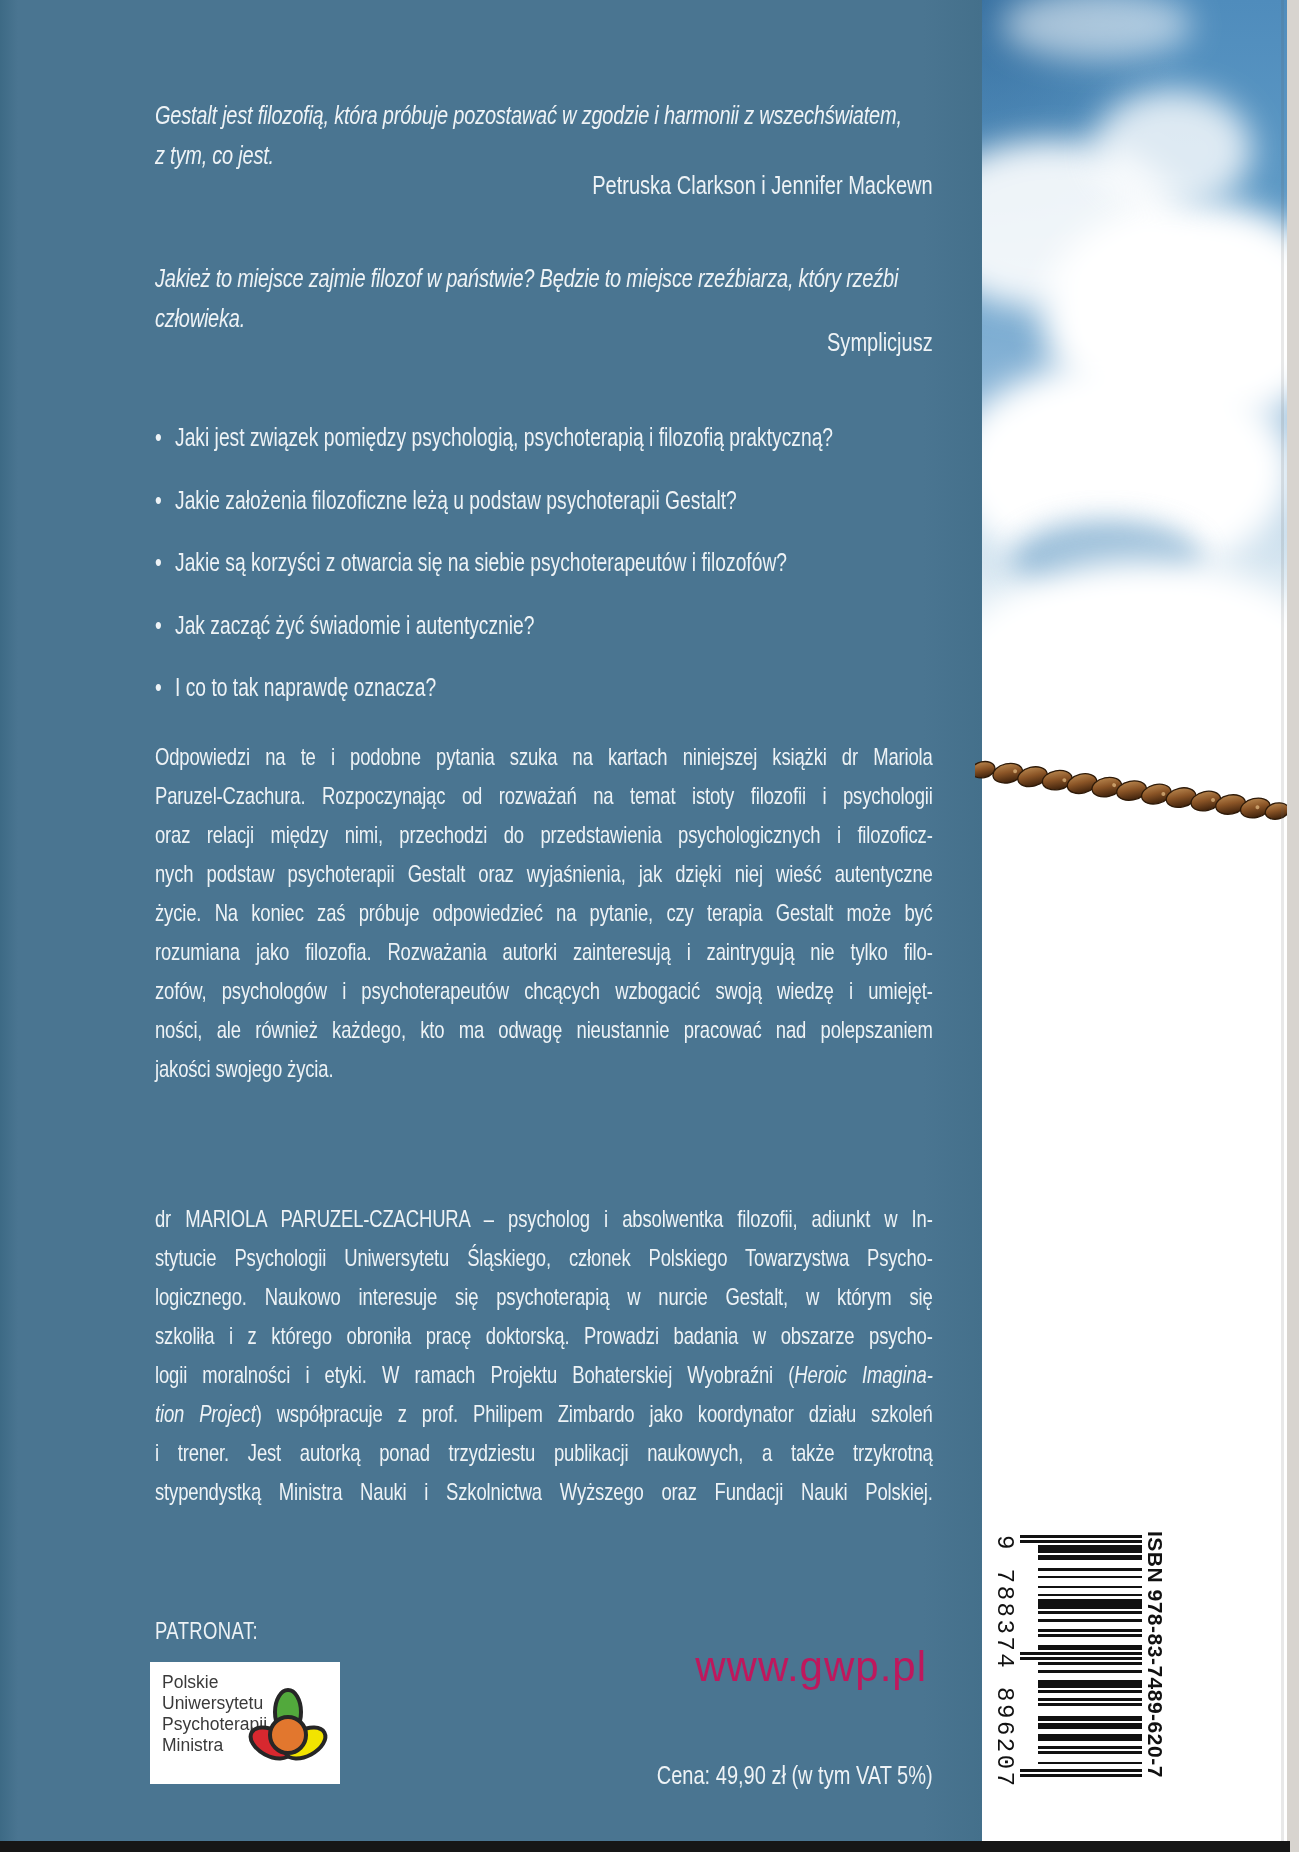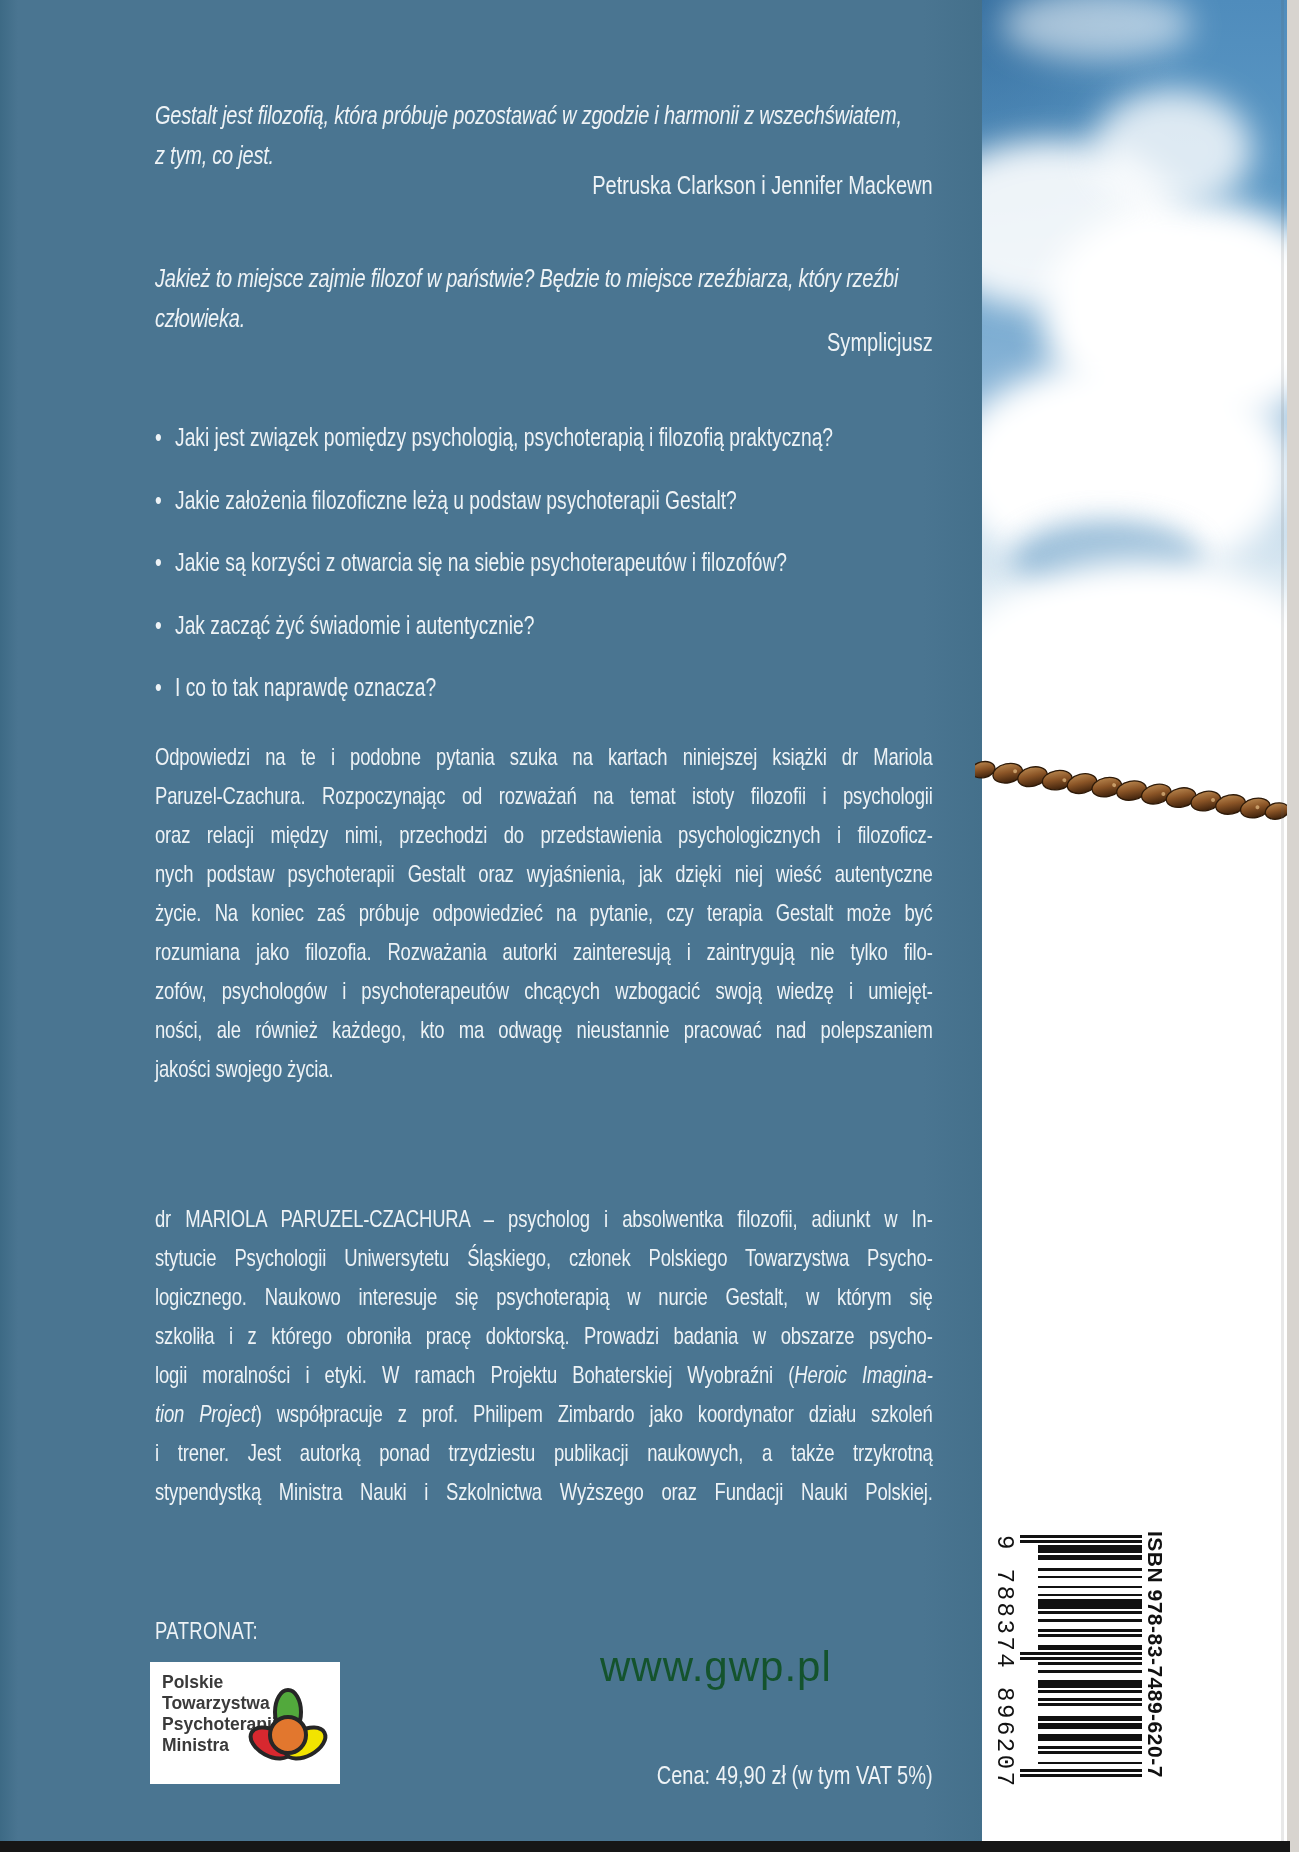--- a/index.html
+++ b/index.html
@@ -38,25 +38,25 @@
   .bullet .mark{width:26px;flex:none;}
   .textblock{position:absolute;left:0;width:1010px;font-size:24px;line-height:39px;letter-spacing:-0.2px;}
   .desc{top:737px;}
   .bio{top:1199px;}
   .jline{text-align:justify;text-align-last:justify;}
   .lline{text-align:left;}
   .it{font-style:italic;}
   .patronat{position:absolute;left:0;top:1617px;font-size:24px;letter-spacing:.5px;}
   .price{position:absolute;left:0;top:1760px;width:1010px;text-align:right;font-size:26px;}
   
-  .website{position:absolute;left:600px;top:1643px;width:327px;text-align:left;
-    font-size:42px;font-weight:400;letter-spacing:1px;color:#14532d;}
+  .website{position:absolute;left:600px;top:1643px;width:327px;text-align:right;
+    font-size:42px;font-weight:400;letter-spacing:1px;color:#be185d;}
   
   .logo-box{position:absolute;left:150px;top:1662px;width:190px;height:122px;background:#ffffff;}
-  .logo-text{position:absolute;left:12px;top:10px;font-size:17.5px;font-weight:bold;color:#3a3a3a;line-height:21px;}
+  .logo-text{position:absolute;left:12px;top:10px;font-size:17.5px;font-weight:normal;color:#3a3a3a;line-height:21px;}
   .logo-sym{position:absolute;left:92px;top:24px;}
   
   .rot{position:absolute;transform:rotate(90deg);transform-origin:0 0;white-space:nowrap;color:#111;}
   .bc-num{left:1016px;top:1535px;font-family:"Liberation Mono",monospace;font-size:24px;line-height:24px;letter-spacing:2.5px;}
   .bc-isbn{left:1166px;top:1531px;font-size:21px;line-height:22px;font-weight:bold;letter-spacing:.5px;}
   .bc-bars{position:absolute;left:1020px;top:1535px;width:122px;display:flex;flex-direction:column;align-items:flex-end;}
   .bc-bars .bar{background:var(--barcode-black,#111);}
   svg{display:block;}
 </style>
 </head>
@@ -170,21 +170,21 @@
 
   <div class="patronat">PATRONAT:</div>
   <div class="price">Cena: 49,90 zł (w tym VAT 5%)</div>
 </div>
 
 <div class="website">www.gwp.pl</div>
 
 <div class="logo-box">
   <div class="logo-text">
     <div>Polskie</div>
-    <div>Towarzystwa</div>
+    <div>Uniwersytetu</div>
     <div>Psychoterapii</div>
     <div>Ministra</div>
   </div>
   <svg class="logo-sym" width="92" height="92" viewBox="0 0 92 92">
     <g stroke="#262626" stroke-width="4" stroke-linejoin="round">
       <ellipse cx="46" cy="26" rx="13" ry="22" fill="#52a93c"></ellipse>
       <ellipse cx="29" cy="57" rx="13" ry="22" fill="#d7282f" transform="rotate(118 29 57)"></ellipse>
       <ellipse cx="63" cy="57" rx="13" ry="22" fill="#f2e400" transform="rotate(-118 63 57)"></ellipse>
       <circle cx="46" cy="49" r="18" fill="#e2772e"></circle>
     </g>

